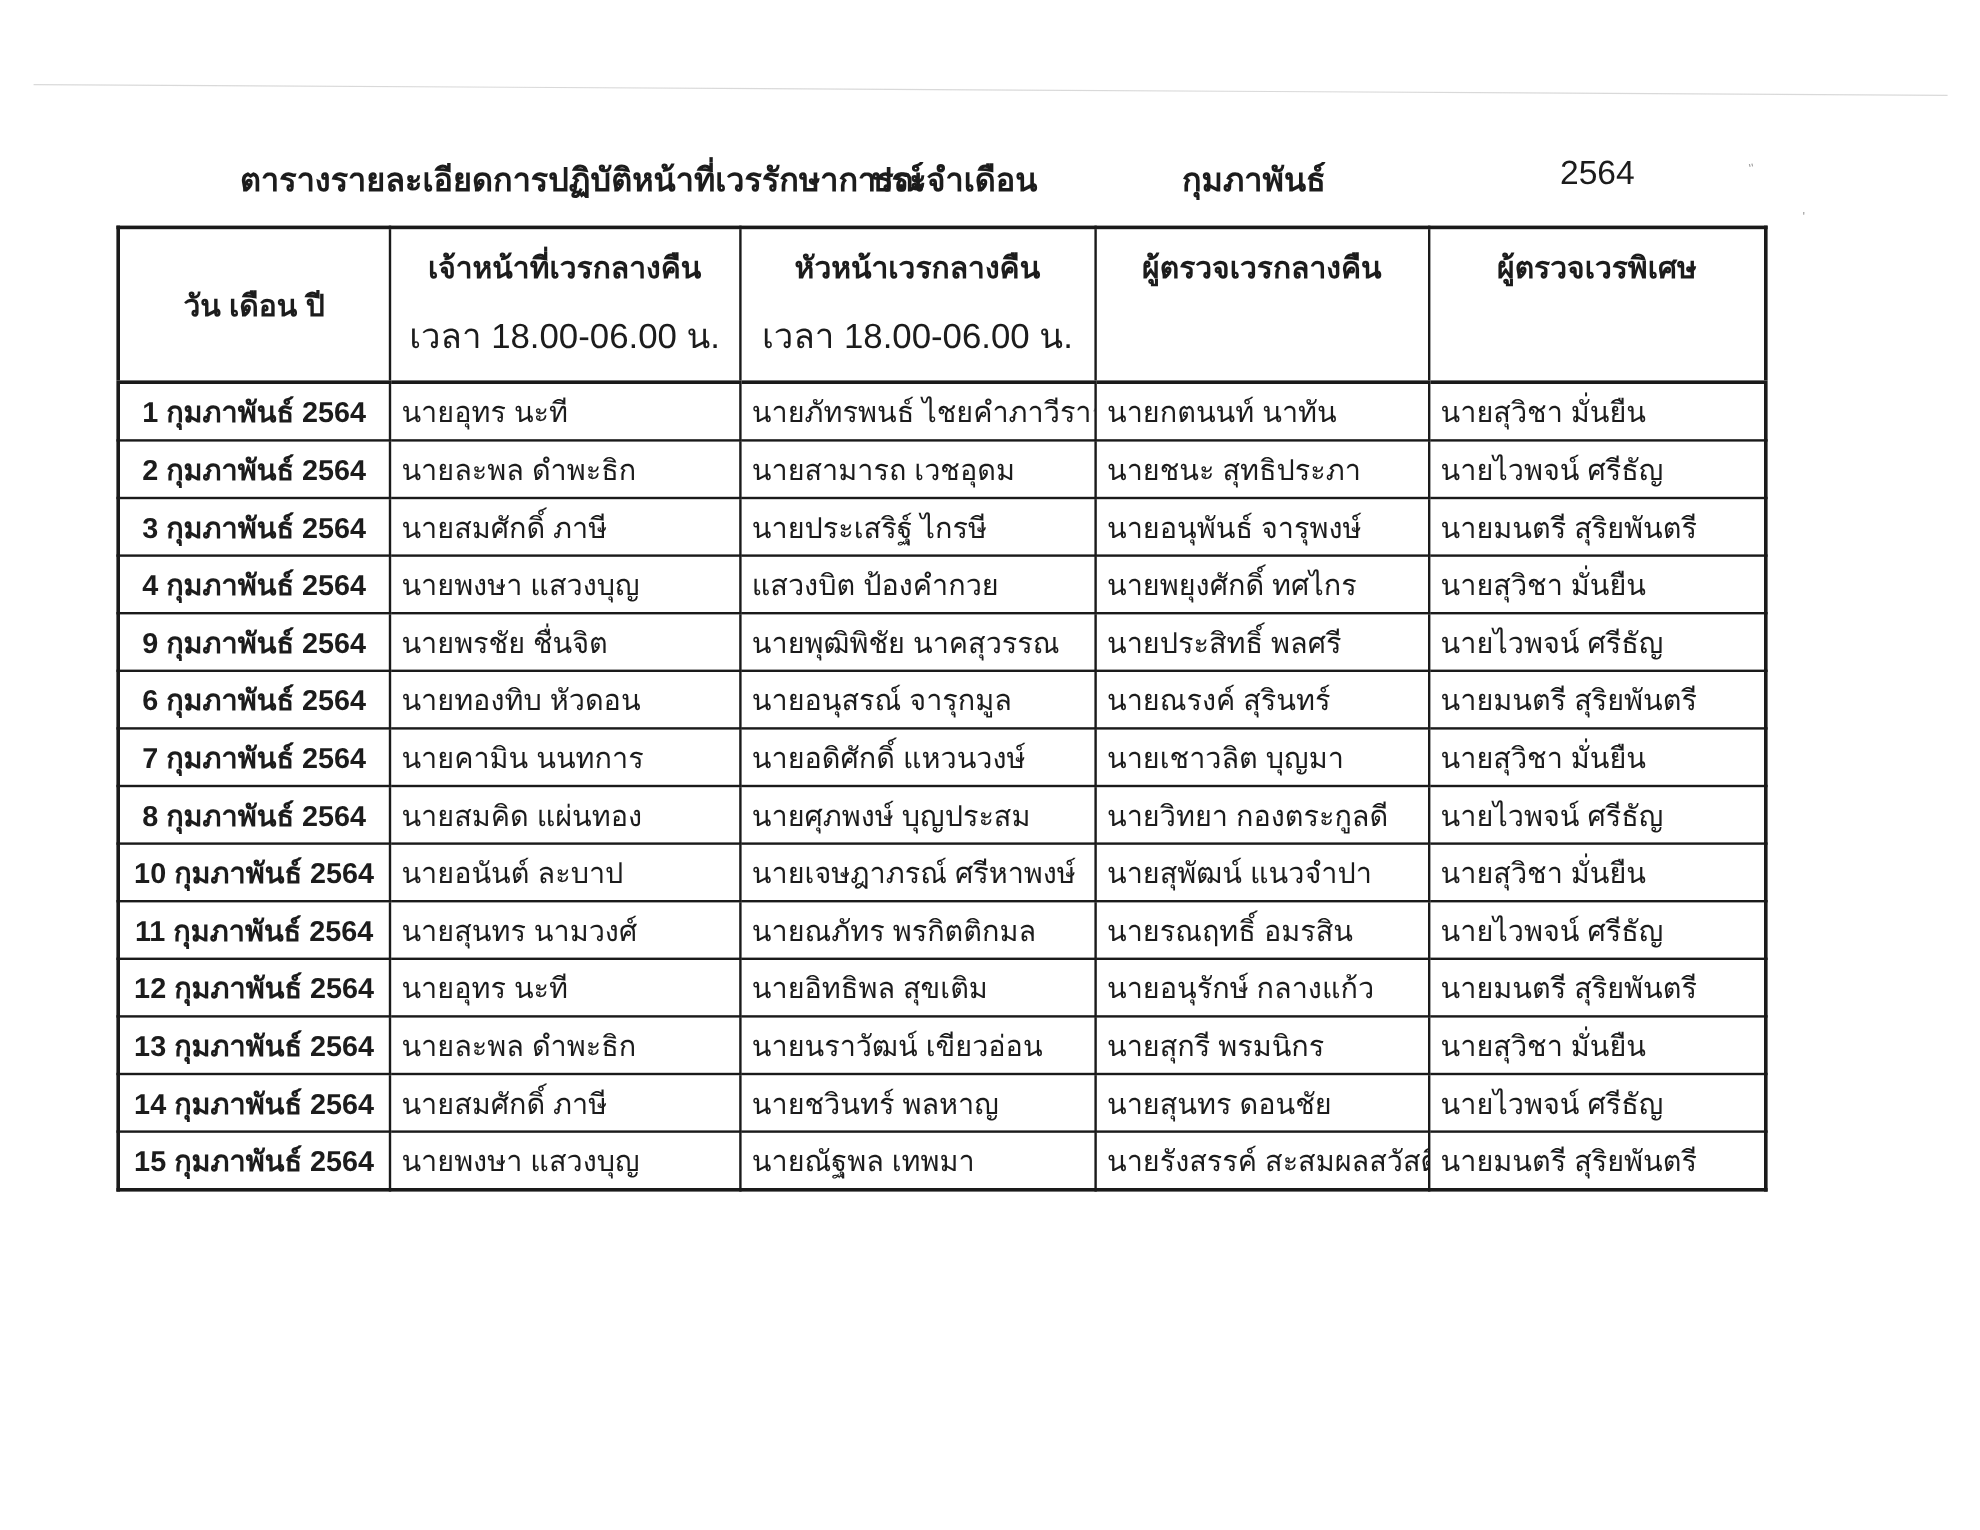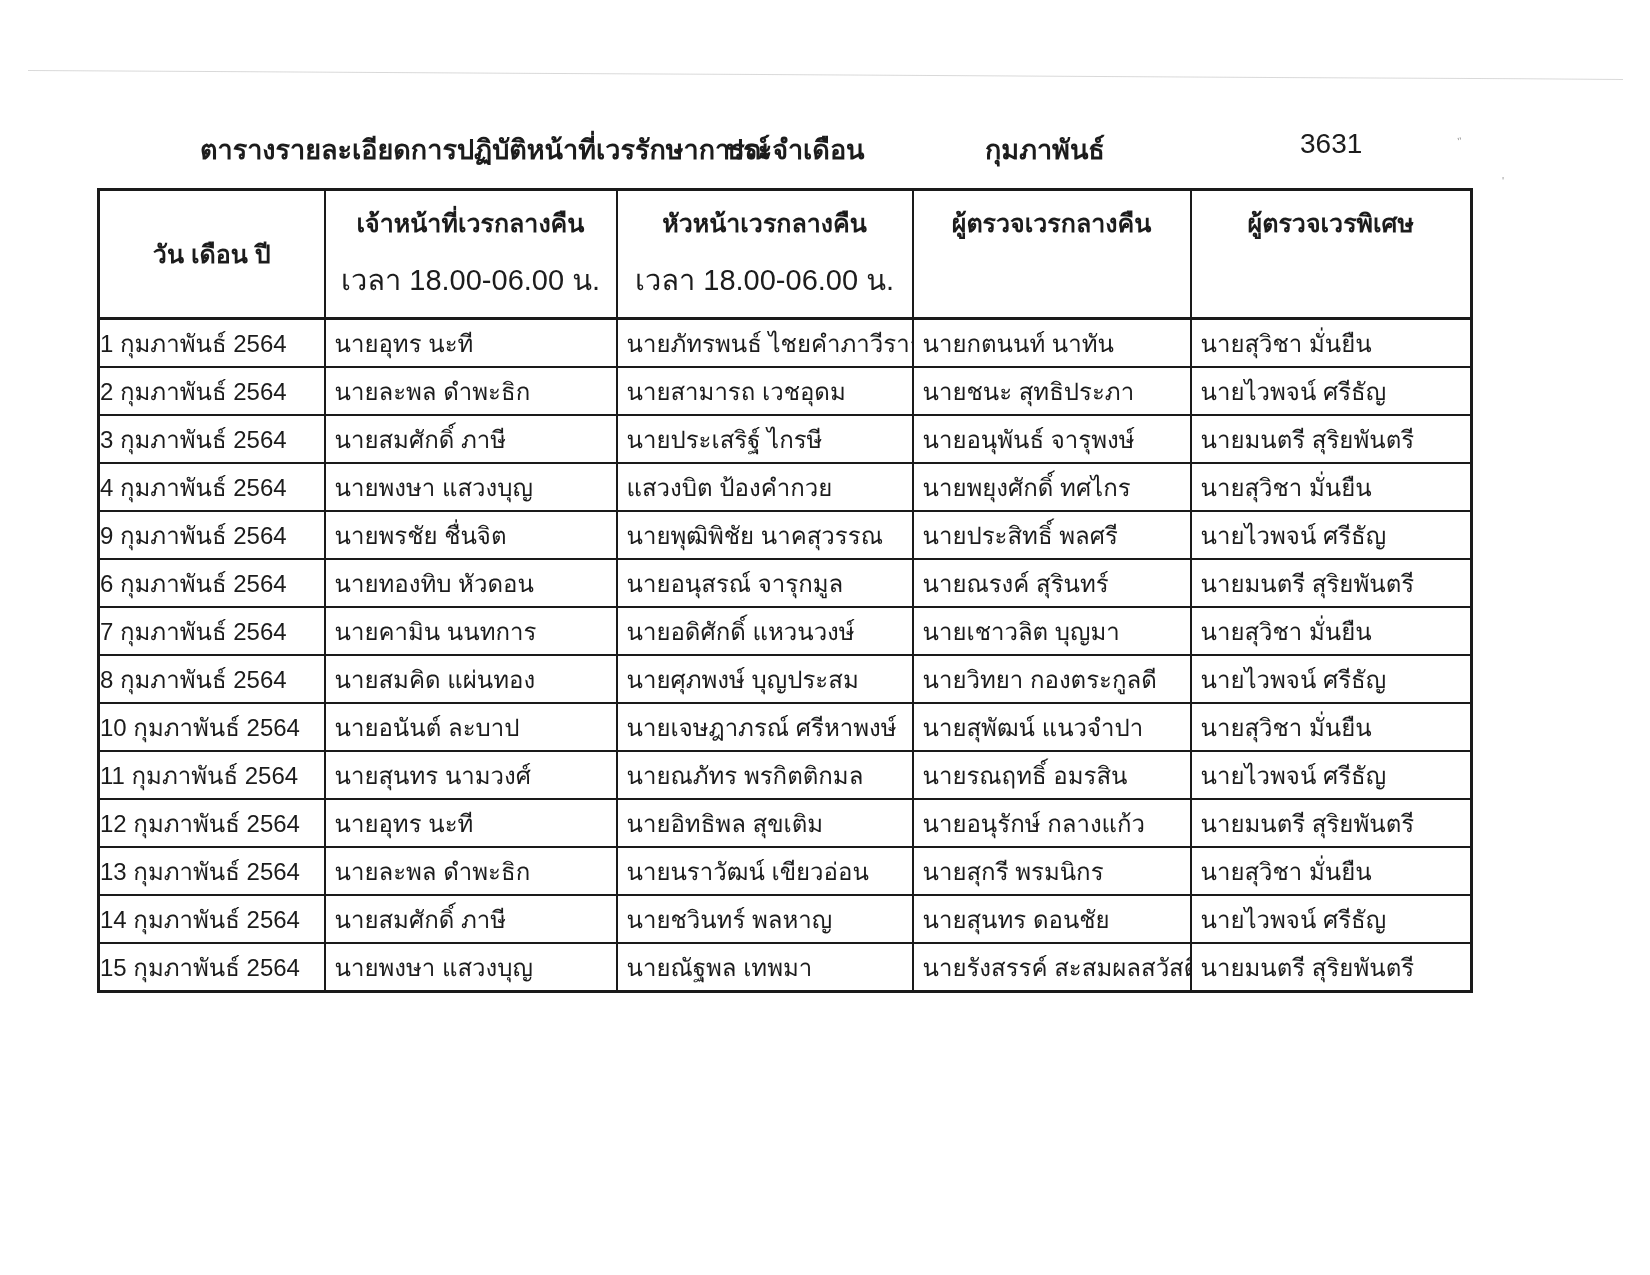--- a/index.html
+++ b/index.html
@@ -50,36 +50,36 @@
     font-size:25px;
   }
   table.duty{border:3px solid #1a1a1a;}
   .th-inner{
     display:flex;flex-direction:column;justify-content:space-between;align-items:center;
     height:100%;box-sizing:border-box;padding:12px 4px 14px 4px;
   }
   .th-inner.center{justify-content:center;padding:22px;}
   .th-sub{font-weight:400;font-size:29px;min-height:28px;}
   table.duty td{height:46px;vertical-align:middle;text-align:left;padding-left:9px;}
-  table.duty td.c-date{text-align:left;padding-left:0;}
+  table.duty td.c-date{text-align:center;padding-left:0;font-weight:bold;}
 </style>
 </head>
 <body>
 
 <div class="page">
 
   <div class="scan-line"></div>
   <div class="scan-mark m1">''</div>
   <div class="scan-mark m2">'</div>
 
   <div class="title-row">
     <span class="t-main">ตารางรายละเอียดการปฏิบัติหน้าที่เวรรักษาการณ์</span>
     <span class="t-label">ประจำเดือน</span>
     <span class="t-month">กุมภาพันธ์</span>
-    <span class="t-year">3631</span>
+    <span class="t-year">2564</span>
   </div>
 
   <div class="tablewrap">
     <table class="duty">
       <colgroup>
         <col style="width:226px">
           <col style="width:292px">
           <col style="width:296px">
           <col style="width:278px">
           <col style="width:281px">

